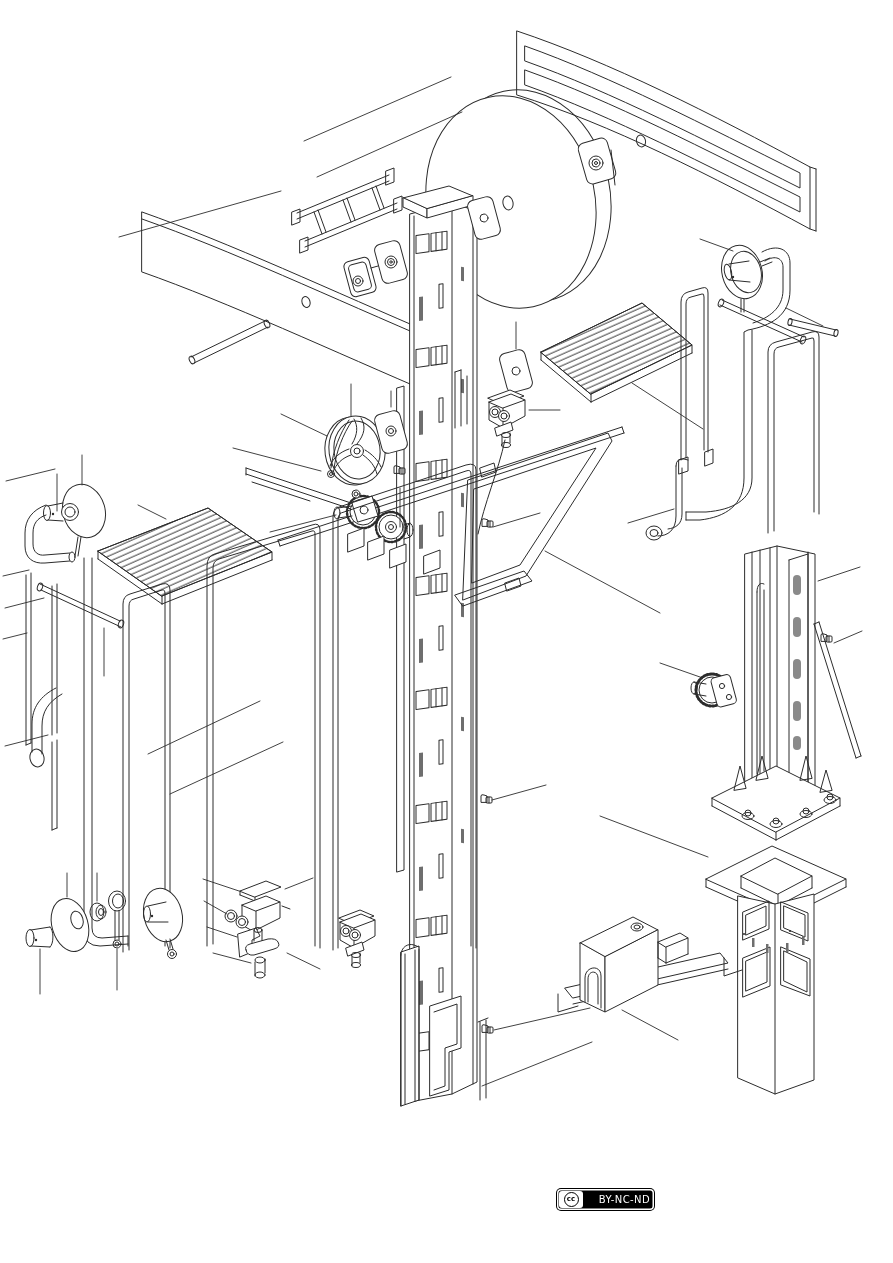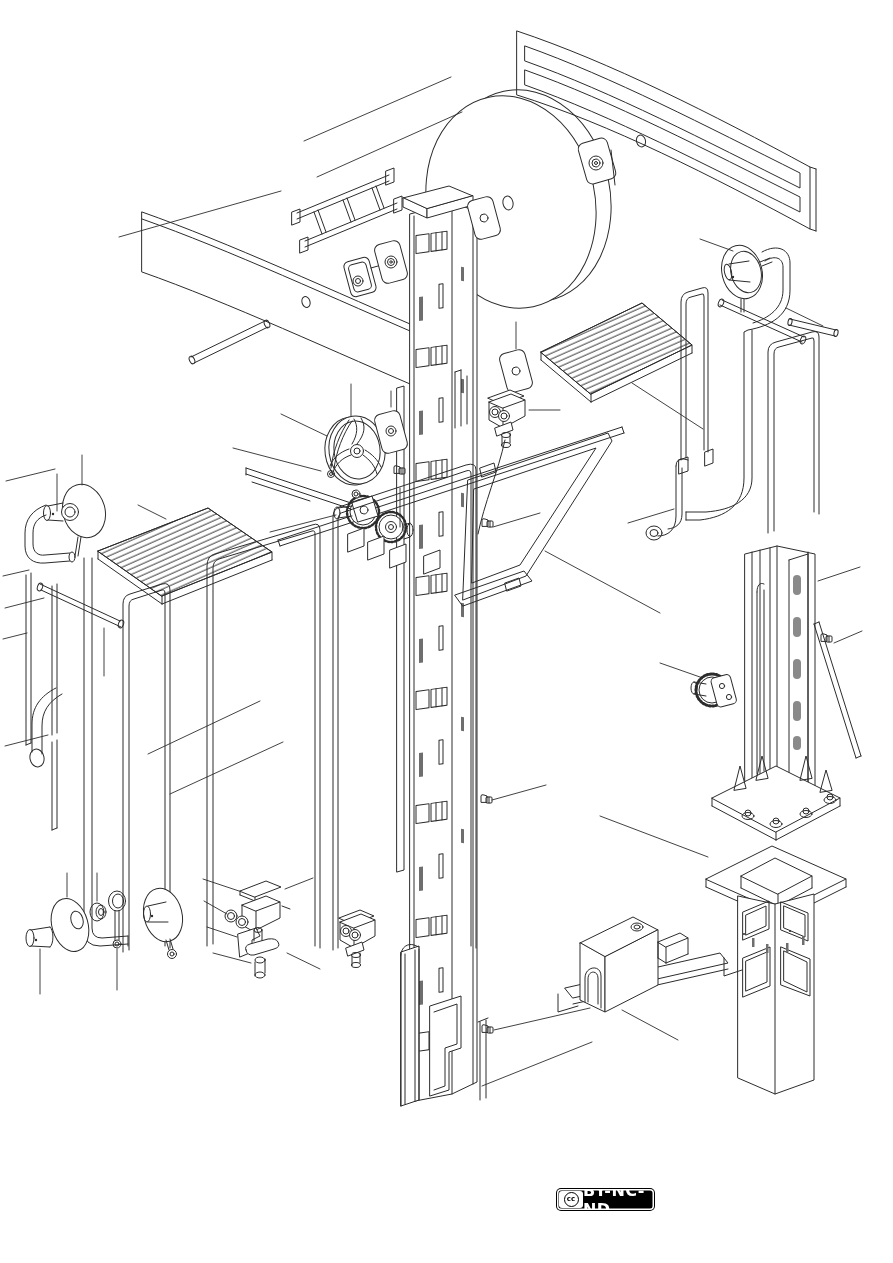--- a/index.html
+++ b/index.html
@@ -8,21 +8,21 @@
   .page svg{position:absolute;left:0;top:0;}
   
   .badge{position:absolute;left:557px;top:1189px;width:97px;height:21px;background:#000;
          border-radius:4px;box-shadow:inset 0 0 0 1.5px #fff, 0 0 0 1px #000;
          display:flex;align-items:center;overflow:hidden;}
   .badge .ccbox{width:24px;height:17px;margin-left:2px;background:#fff;border-radius:3px;
          display:flex;align-items:center;justify-content:center;}
   .badge .cc{width:13px;height:13px;border:1.4px solid #000;border-radius:50%;
          color:#000;font-size:7px;font-weight:bold;line-height:13px;text-align:center;
          letter-spacing:0;}
-  .badge .lbl{flex:1;text-align:left;color:#fff;font-size:16px;font-weight:bold;
+  .badge .lbl{flex:1;text-align:right;color:#fff;font-size:10px;font-weight:normal;
          letter-spacing:.4px;padding-right:4px;}
 </style>
 </head>
 <body>
 
 <div class="page">
 <svg width="893" height="1263" viewBox="0 0 893 1263">
 <defs>
   <pattern id="hatch" patternUnits="userSpaceOnUse" width="5.2" height="5.2" patternTransform="rotate(-24)">
     <line x1="0" y1="1" x2="5.2" y2="1" stroke="#2c2c2c" stroke-width="0.9"></line>

